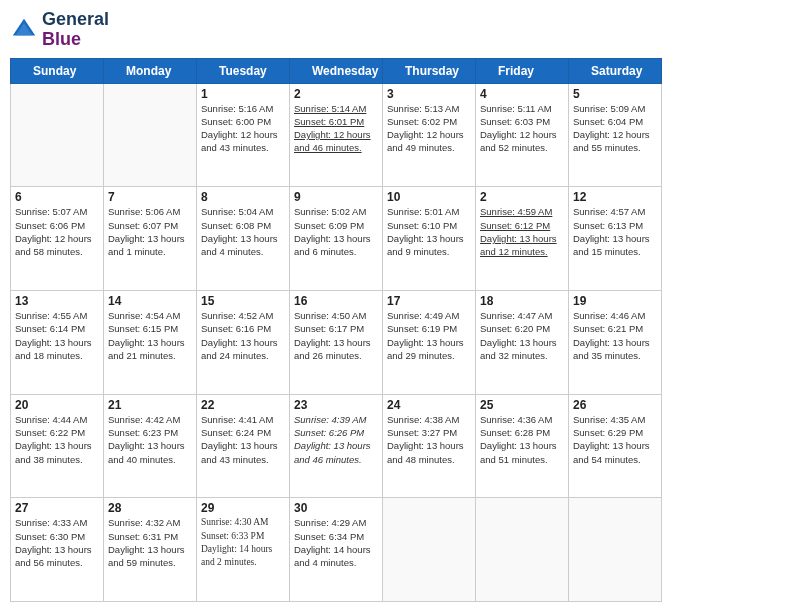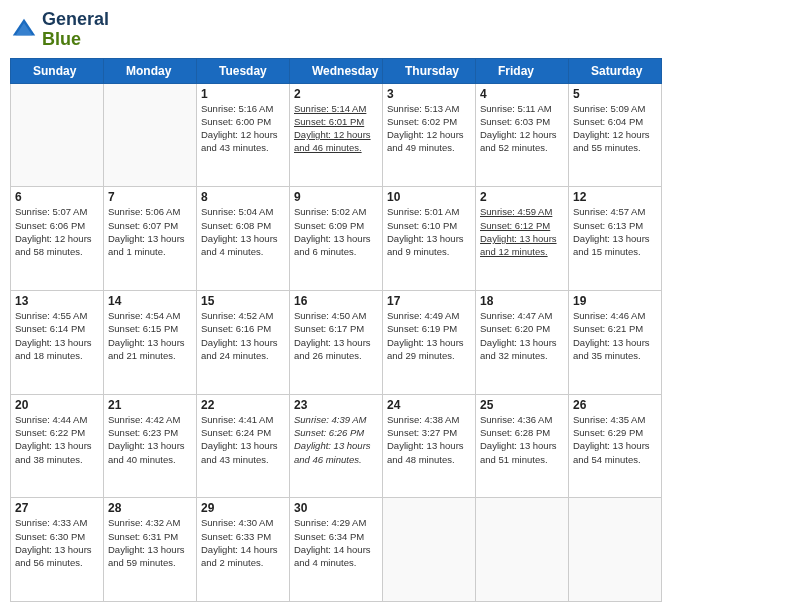--- a/index.html
+++ b/index.html
@@ -28,21 +28,21 @@
       align-items: center;
       gap: 4px;
     }
     .logo-text {
       font-size: 18px;
       font-weight: bold;
       color: #1a3a5c;
       line-height: 1.1;
     }
     .logo-text span {
-      color: #4d7c0f;
+      color: #701a75;
     }
     .logo-icon {
       width: 28px;
       height: 28px;
     }
     .title-block {
       text-align: right;
     }
     .month-title {
       font-size: 32px;
@@ -300,21 +300,21 @@
 Daylight: 13 hours and 56 minutes.</div>
           </td>
           <td>
             <span class="day-num">28</span>
             <div class="day-info" style="white-space: pre-line;">Sunrise: 4:32 AM
 Sunset: 6:31 PM
 Daylight: 13 hours and 59 minutes.</div>
           </td>
           <td>
             <span class="day-num">29</span>
-            <div class="day-info" style="white-space: pre-line;">Sunrise: 4:30 AM
+            <div class="day-info" style="white-space: pre-line; font-family: Liberation Serif, serif;">Sunrise: 4:30 AM
 Sunset: 6:33 PM
 Daylight: 14 hours and 2 minutes.</div>
           </td>
           <td>
             <span class="day-num">30</span>
             <div class="day-info" style="white-space: pre-line;">Sunrise: 4:29 AM
 Sunset: 6:34 PM
 Daylight: 14 hours and 4 minutes.</div>
           </td>
           <td class="empty"></td>

